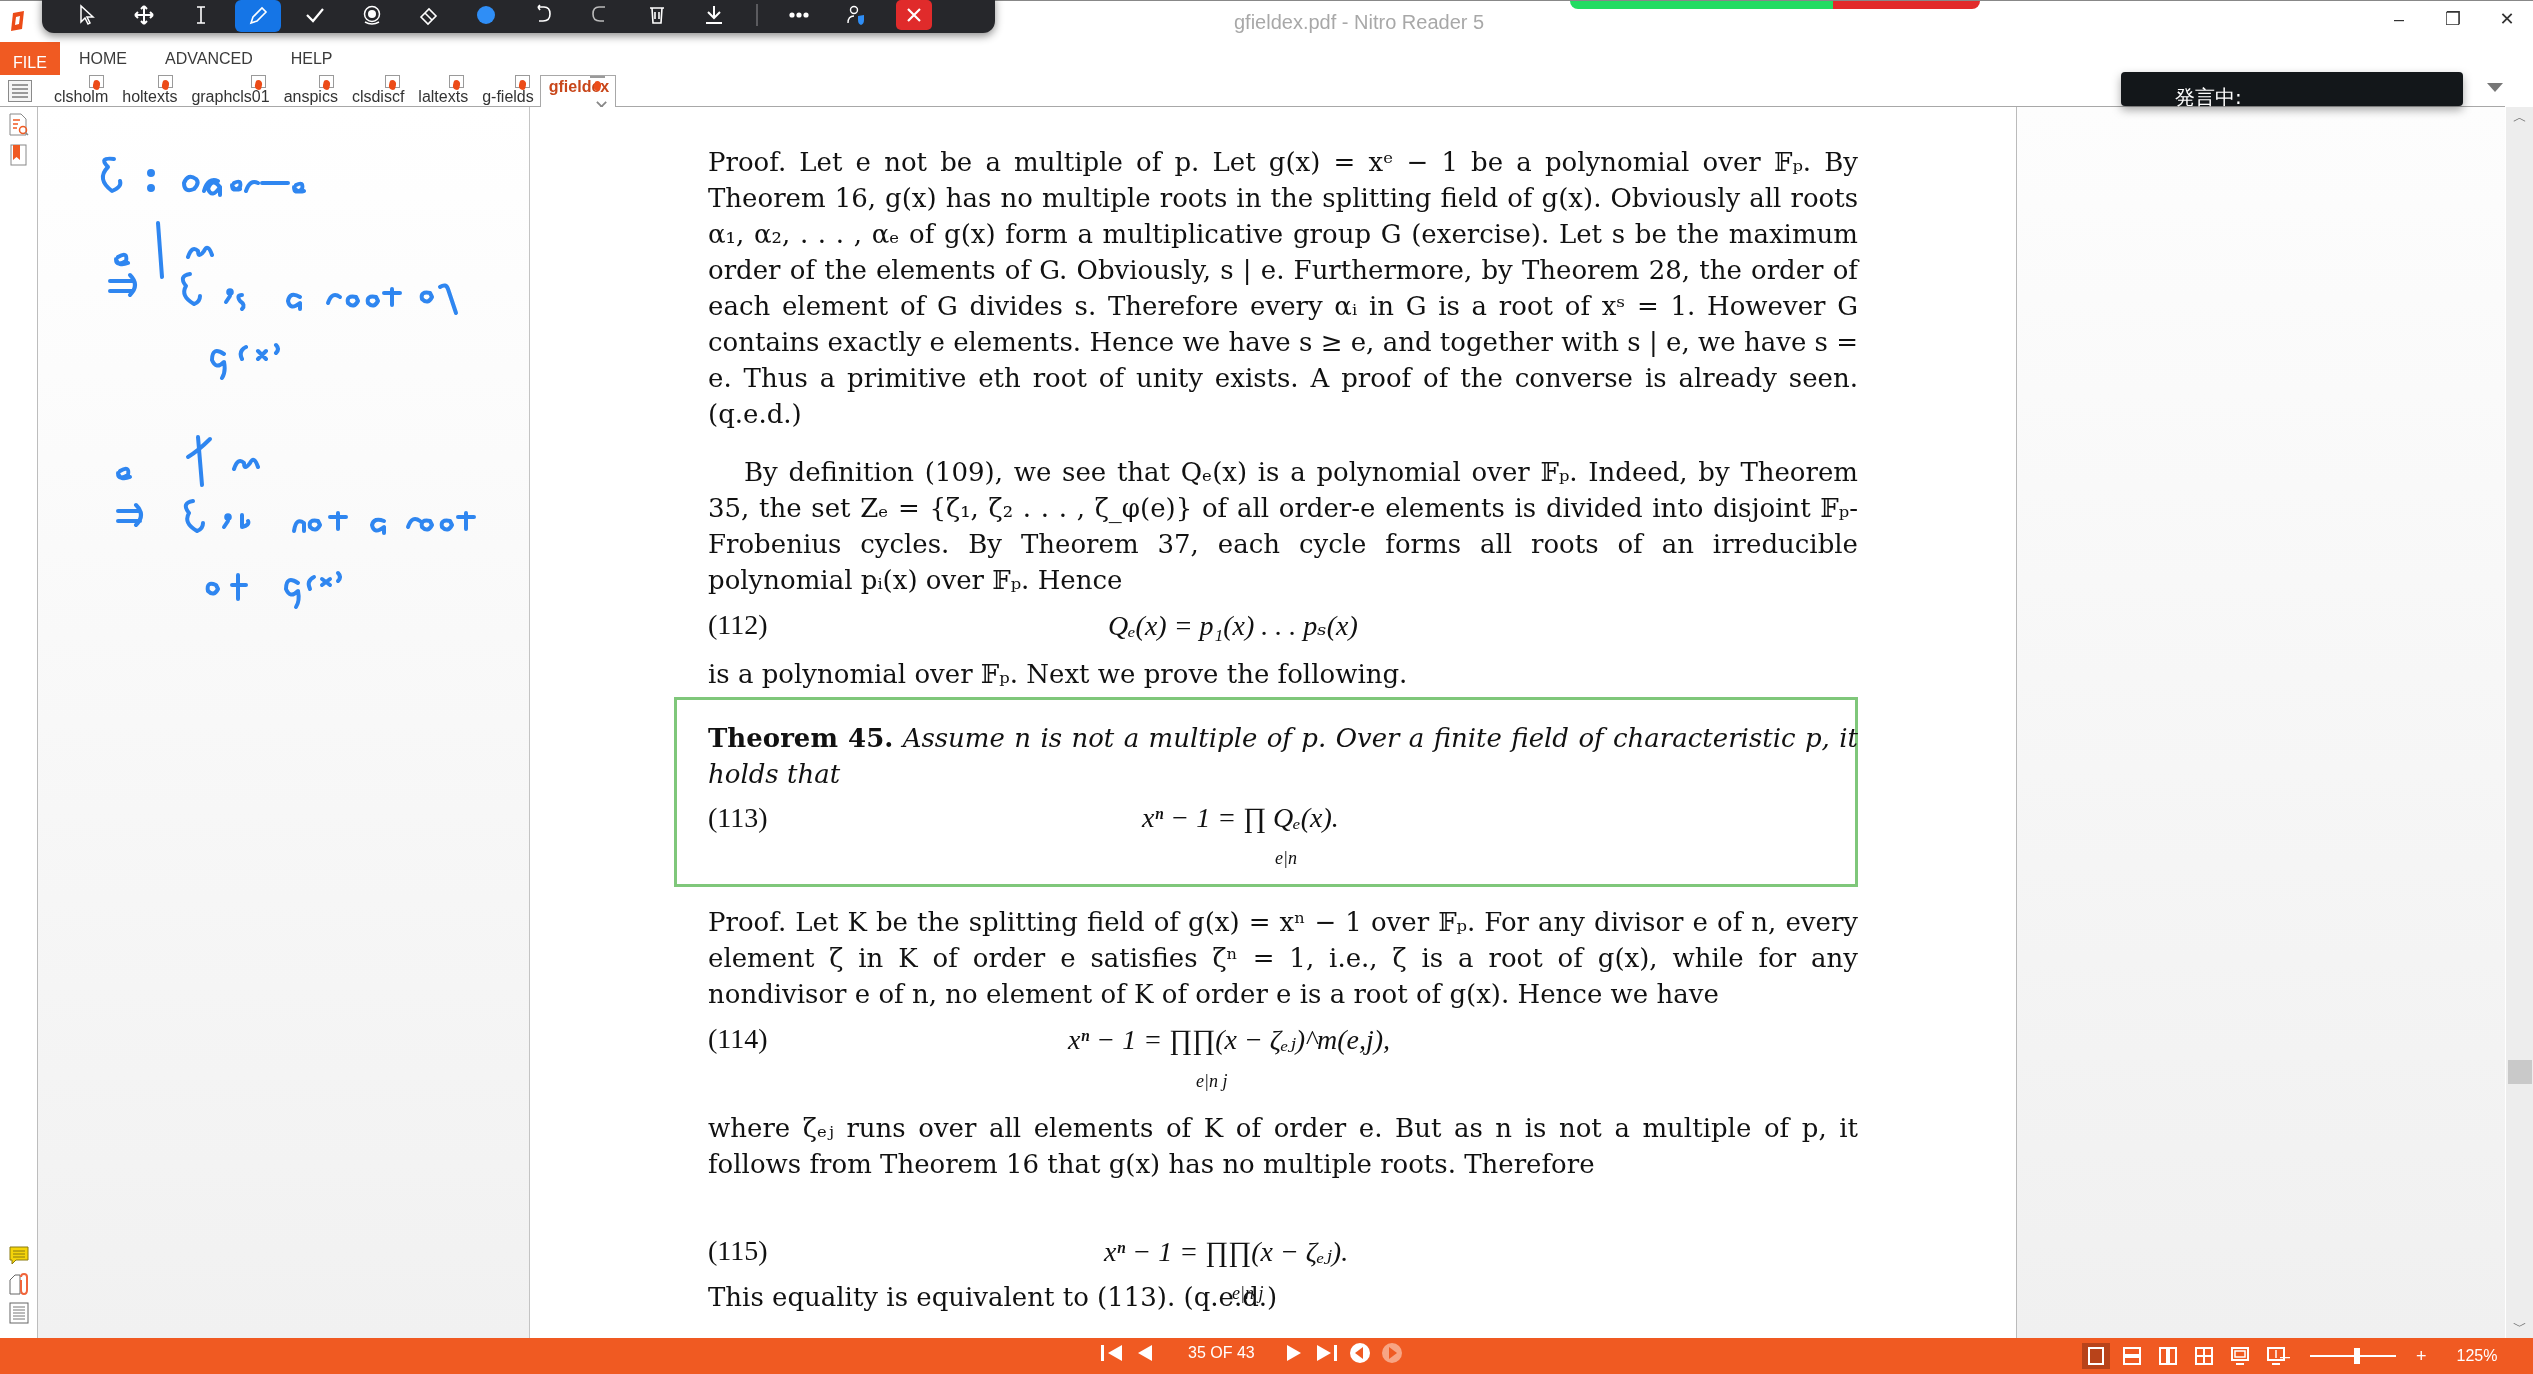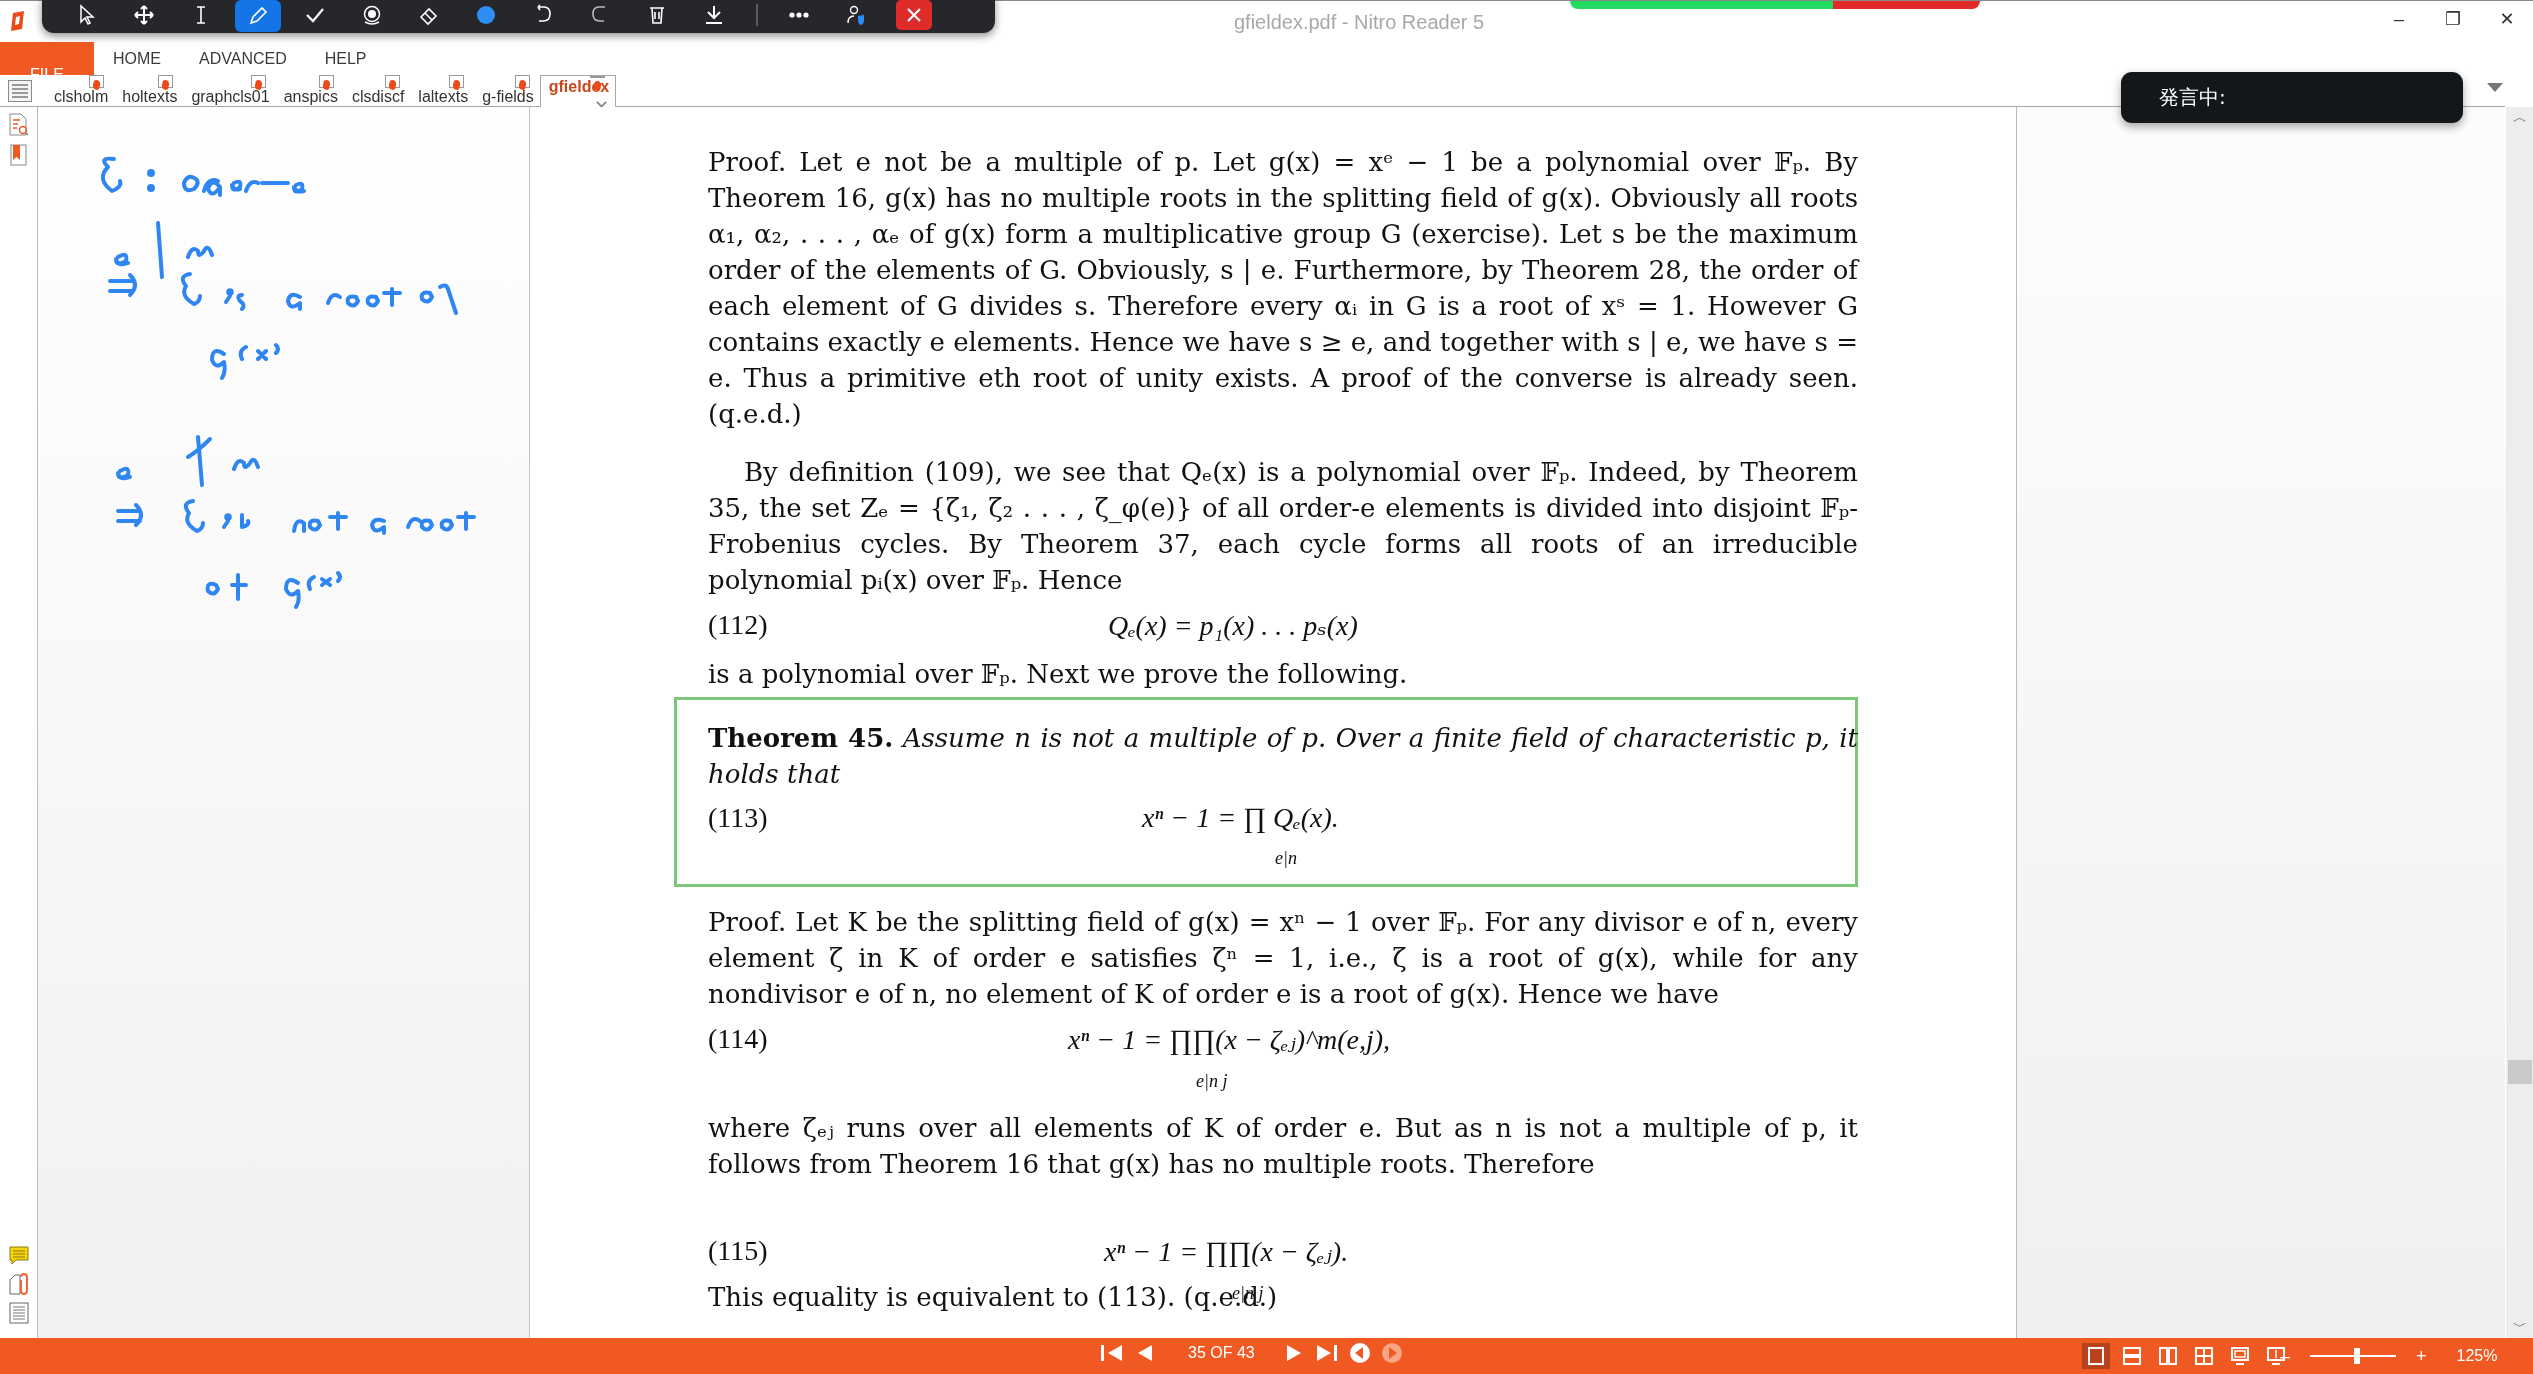--- a/index.html
+++ b/index.html
@@ -20,21 +20,21 @@
   .float-toolbar { position: absolute; left: 42px; top: -4px; width: 953px; height: 37px; background: #26272b; border-radius: 0 0 12px 12px; box-shadow: 0 3px 8px rgba(0,0,0,.45); display: flex; align-items: center; padding-left: 22px; z-index: 5; }
   .ft-btn { width: 46px; height: 31px; margin-right: 11px; display: flex; align-items: center; justify-content: center; border-radius: 6px; cursor: pointer; }
   .ft-btn.active { background: #1575e6; height: 32px; margin-top: 2px; }
   .ft-btn svg { width: 22px; height: 22px; }
   .ft-sep { width: 2px; height: 22px; background: #5b5b5f; margin: 0 18px 0 8px; }
   .ft-close { background: #e02b2b; width: 36px; height: 30px; border-radius: 5px; margin-left: 6px; }
 
   
   .menubar { position: absolute; left: 0; top: 42px; height: 33px; width: 100%; display: flex; align-items: center; }
   .menu-item { font-size: 16px; color: #3a3a3a; padding: 0 19px; height: 33px; line-height: 33px; cursor: pointer; }
-  .menu-item.file { background: #f05a22; color: #fff; width: 94px; text-align: center; padding: 16px; }
+  .menu-item.file { background: #f05a22; color: #fff; width: 60px; text-align: center; padding: 4px; }
 
   
   .tabbar { position: absolute; left: 0; top: 75px; height: 32px; width: 2505px; border-bottom: 1px solid #a8a8a8; display: flex; align-items: center; }
   .tab-sidebar-toggle { width: 24px; height: 22px; margin: 0 14px 0 8px; border: 1px solid #8a8a8a; background: #f5f5f5; display: flex; flex-direction: column; justify-content: center; padding: 3px; gap: 2px; cursor: pointer; }
   .tab-sidebar-toggle i { display: block; height: 2px; background: #9a9a9a; }
   .doc-tab { display: flex; align-items: flex-end; height: 31px; padding: 0 6px 0 8px; font-size: 16px; color: #333; cursor: pointer; flex-direction: column; }
   .doc-tab .pdf-icon { width: 15px; height: 19px; border: 1px solid #9a9a9a; background: #fff; margin-right: 4px; position: relative; }
   .doc-tab .pdf-icon::after { content: ""; position: absolute; left: 3px; top: 4px; width: 7px; height: 10px; background: #ec4b17; border-radius: 2px 5px 2px 5px; transform: skewX(-12deg); }
   .doc-tab.active { border: 1px solid #a8a8a8; border-bottom: 1px solid #fff; background: #fff; height: 33px; margin-top: 2px; }
   .doc-tab.active .tab-label { color: #c8461a; font-weight: bold; }
@@ -58,21 +58,21 @@
   .eq-sub { position: absolute; font-size: 18px; font-style: italic; white-space: nowrap; }
   .theorem-box { position: absolute; left: 144px; top: 590px; width: 1184px; height: 190px; border: 3px solid #7fc77a; }
   .thm-head { font-weight: bold; font-style: normal; }
 
   .right-gray { position: absolute; left: 2017px; top: 107px; width: 488px; height: 1231px; background: linear-gradient(#fdfdfd, #f0f0f0); }
   .scrollbar { position: absolute; left: 2505px; top: 107px; width: 28px; height: 1231px; background: #ededed; border-left: 1px solid #fff; }
   .sb-arrow { position: absolute; left: 0; width: 28px; text-align: center; font-size: 14px; color: #777; cursor: pointer; }
   .sb-thumb { position: absolute; left: 2px; top: 953px; width: 24px; height: 24px; background: #c9c9c9; cursor: pointer; }
 
   
-  .speak-popup { position: absolute; left: 2121px; top: 72px; width: 342px; height: 51px; background: #13171a; border-radius: 11px; box-shadow: 0 4px 10px rgba(0,0,0,.35); color: #fff; font-size: 20px; line-height: 51px; padding-left: 38px; font-family: "DejaVu Sans", sans-serif; z-index: 6; }
+  .speak-popup { position: absolute; left: 2121px; top: 72px; width: 342px; height: 34px; background: #13171a; border-radius: 4px; box-shadow: 0 4px 10px rgba(0,0,0,.35); color: #fff; font-size: 20px; line-height: 51px; padding-left: 54px; font-family: "DejaVu Sans", sans-serif; z-index: 6; }
 
   
   .statusbar { position: absolute; left: 0; top: 1338px; width: 2533px; height: 36px; background: #f05a22; color: #fff; }
   .nav { position: absolute; left: 1100px; top: 0; height: 29px; display: flex; align-items: center; }
   .nav-btn { cursor: pointer; margin-right: 10px; display: flex; align-items: center; }
   .page-indicator { font-size: 16px; margin: 0 28px 0 22px; }
   .view-modes { position: absolute; left: 2082px; top: 5px; display: flex; gap: 8px; }
   .vm { width: 28px; height: 26px; display: flex; align-items: center; justify-content: center; cursor: pointer; }
   .vm.active { background: #b8431a; }
   .zoom-ctl { position: absolute; left: 2280px; top: 0; height: 36px; display: flex; align-items: center; font-size: 18px; }

